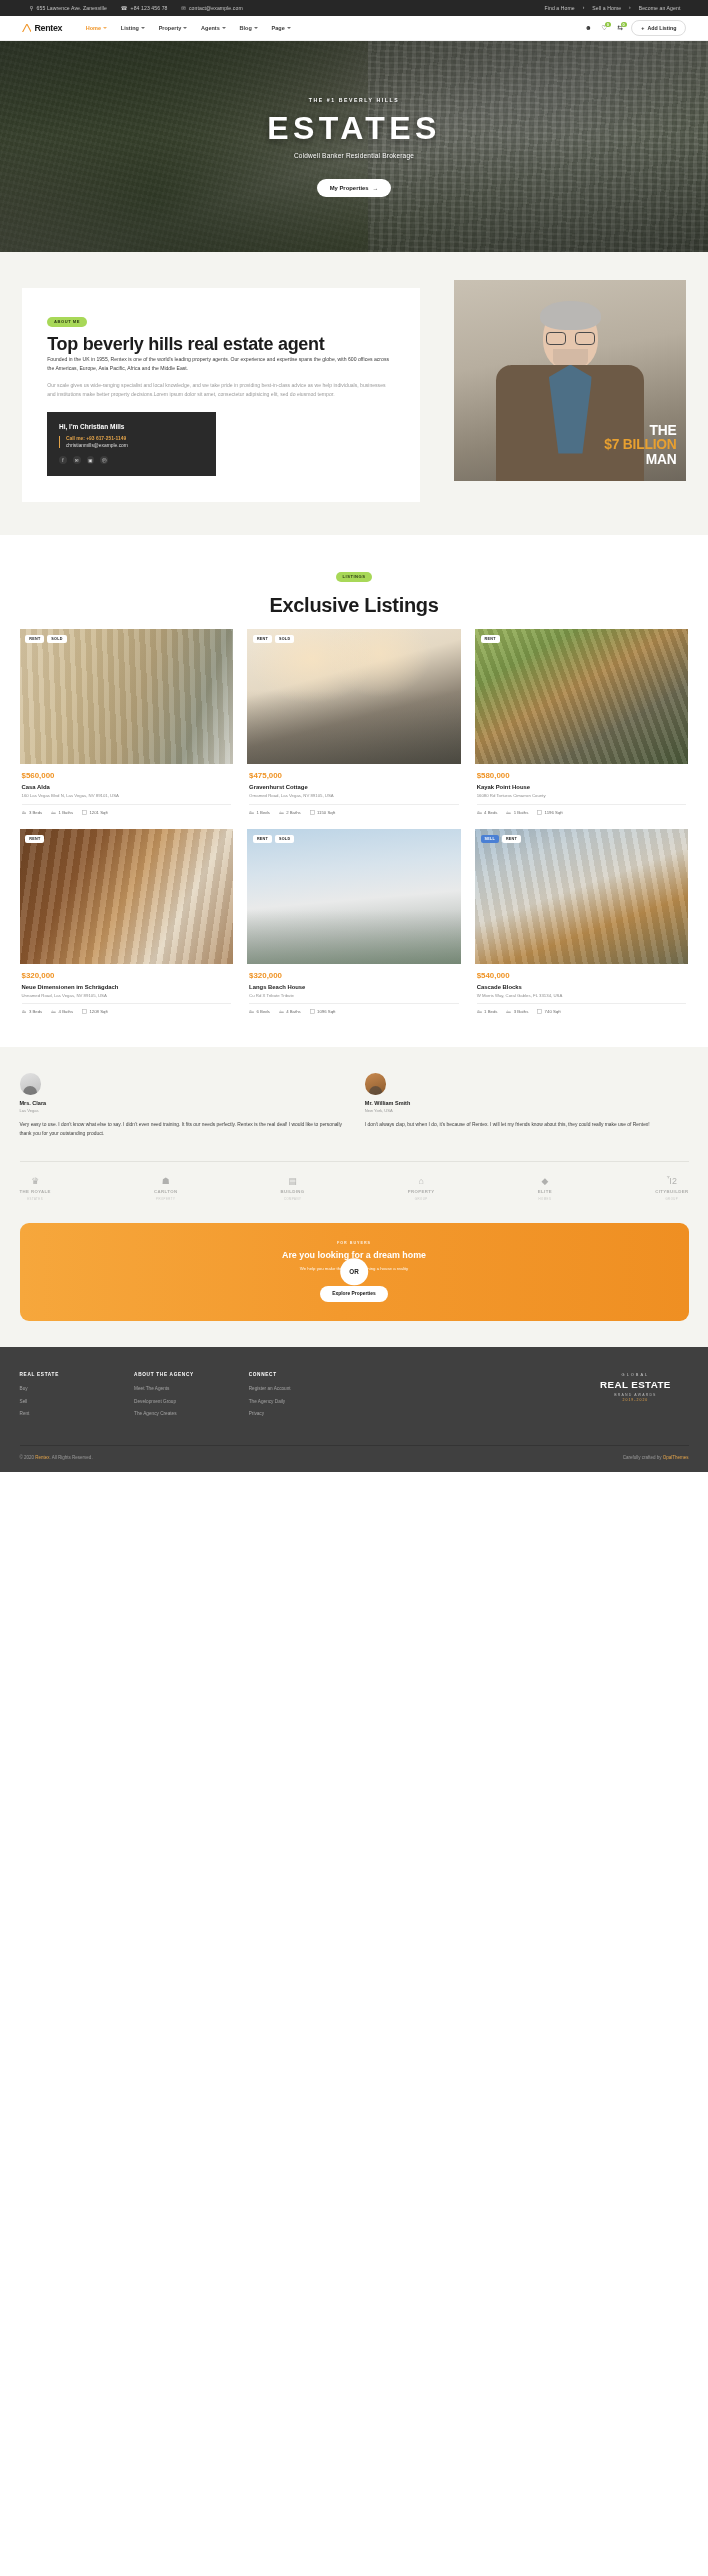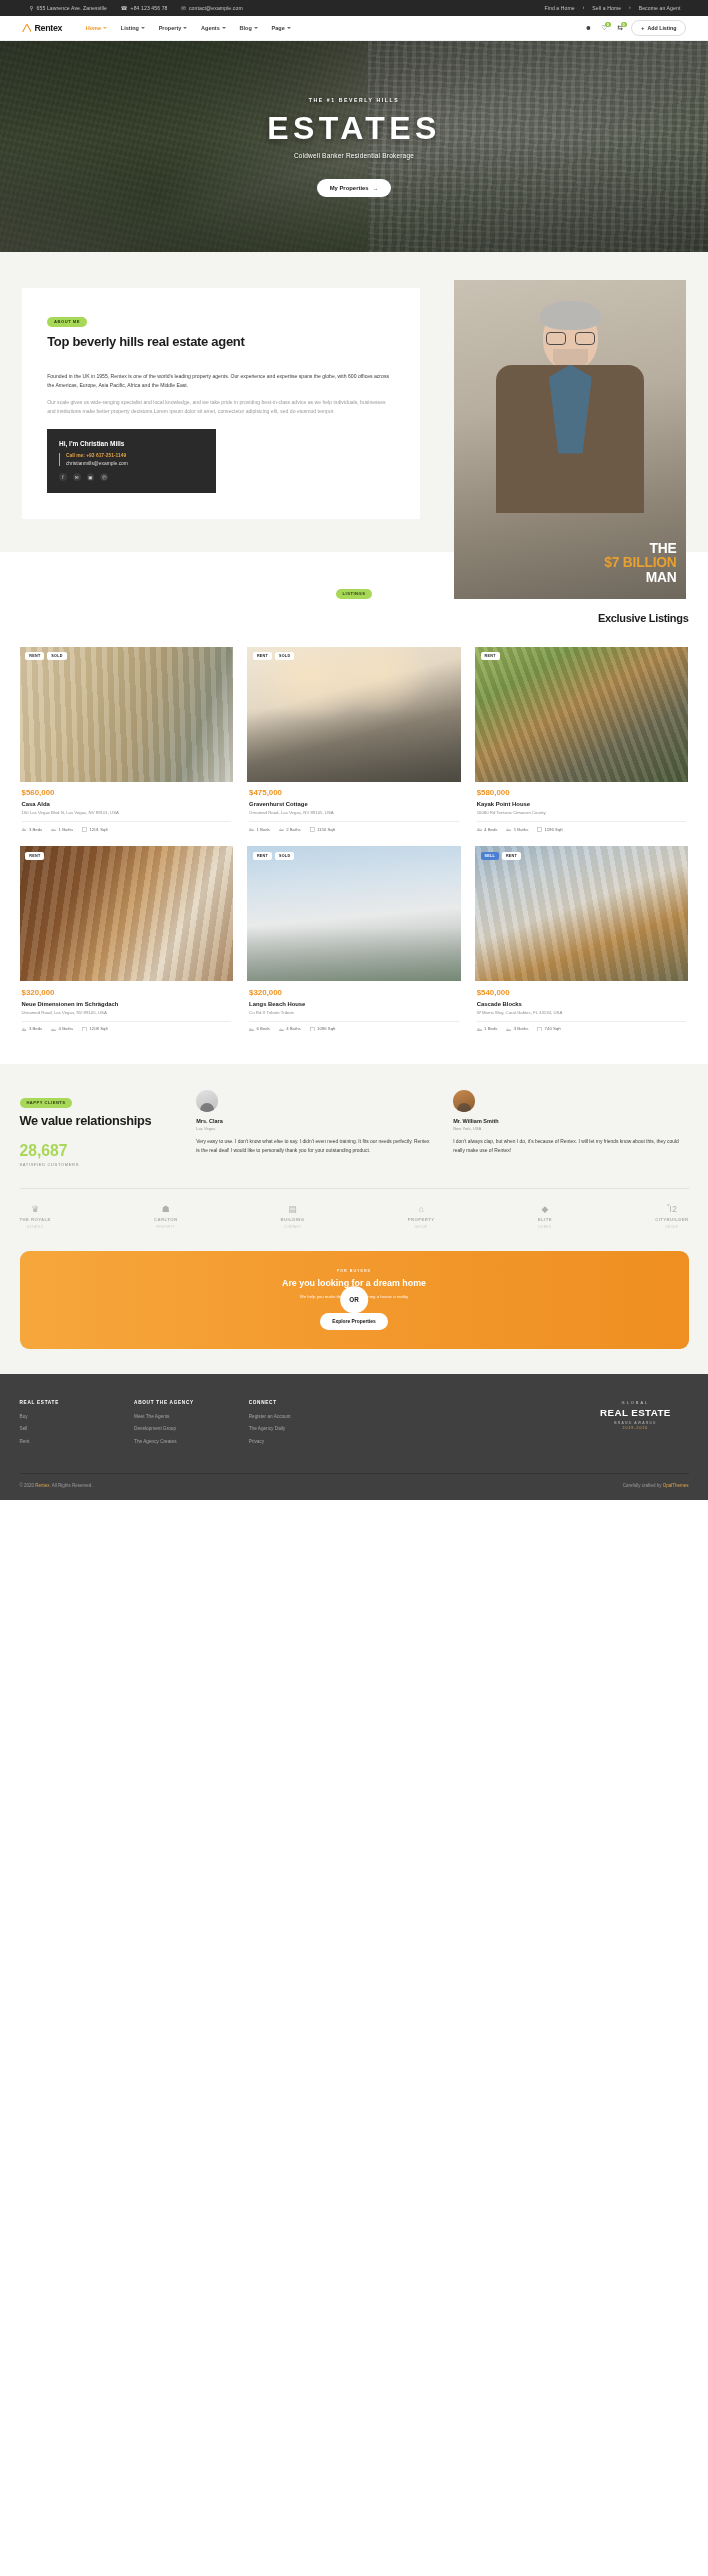--- a/index.html
+++ b/index.html
@@ -88,56 +88,56 @@
   .about-band { background:#f4f4f0; padding:27.6px 0 33px; position:relative; }
   .about-row { display:flex; position:relative; }
   .about-card {
     background:#fff; width:398px; padding:21.6px 25.6px 25.6px; position:relative; z-index:2;
     margin-left:21.6px; margin-top:7.9px;
   }
   .pill {
     display:inline-block; background:#a8d858; color:#2c3b12; font-size:4.1px;
     font-weight:700; letter-spacing:0.5px; padding:2.5px 6.9px; border-radius:5.9px; margin-bottom:6.9px;
   }
-  .about-h { font-size:13px; font-weight:700; line-height:1.18; letter-spacing:-0.3px; margin-bottom:23px; }
+  .about-h { font-size:18px; font-weight:700; line-height:1.18; letter-spacing:-0.3px; margin-bottom:0; }
   .about-p { font-size:5.1px; line-height:1.75; color:#3b3b3b; margin-bottom:7.9px; }
   .about-p.muted { color:#9a9a9a; }
   .contact-card {
     background:#2a2a2a; color:#fff; width:169px; padding:10.8px 11.8px 11.8px;
     margin-top:13.8px; position:relative; z-index:4;
   }
   .cc-h { font-size:6.5px; font-weight:700; margin-bottom:5.9px; }
   .cc-line { border-left:1.2px solid #e2a34a; padding-left:5.9px; margin-bottom:7.9px; }
   .cc-phone { font-size:4.9px; color:#e2a34a; font-weight:600; margin-bottom:2.5px; }
   .cc-mail { font-size:4.9px; color:#ddd; }
   .socials { display:flex; gap:5.9px; }
   .soc { width:7.9px;height:7.9px;border-radius:50%; background:#3b3b3b; color:#ddd;
     display:flex;align-items:center;justify-content:center; font-size:4.5px; }
   .about-photo {
-    position:absolute; right:21.6px; top:0; width:232px; height:319px; z-index:1;
+    position:absolute; right:21.6px; top:0; width:232px; height:201px; z-index:1;
     background:linear-gradient(170deg,#c9c1b3 0%,#b7ae9f 38%,#8e8576 72%,#6e675c 100%);
     overflow:hidden;
   }
   .ap-man { position:absolute; left:50%; transform:translateX(-50%); top:25.6px; }
   .ap-head { width:55px;height:65px;border-radius:50% 50% 45% 45%; background:#e6c7ae; margin:0 auto; position:relative; }
   .ap-hair { position:absolute; top:-4.9px; left:-3px; width:61px;height:29.5px;border-radius:50% 50% 40% 40%; background:#b9b7b4; }
   .ap-glass { position:absolute; top:26.6px; left:3px; width:49px; height:12.8px; }
   .ap-glass i { position:absolute; width:19.7px;height:12.8px;border:1.4px solid #4a4a4a;border-radius:3.9px; }
   .ap-glass i:first-child{left:0}.ap-glass i:last-child{right:0}
   .ap-beard { position:absolute; bottom:2px; left:9.8px; width:35px;height:19.7px;border-radius:0 0 40% 40%; background:#cbb49f; opacity:.7; }
   .ap-body { width:148px; height:148px; background:#6d5a46; border-radius:15.7px 15.7px 0 0; margin:-5.9px auto 0; position:relative; }
   .ap-shirt { position:absolute; top:0; left:50%; transform:translateX(-50%); width:43px;height:89px; background:#4d6f86; clip-path:polygon(50% 0,100% 14%,78% 100%,22% 100%,0 14%); }
   .photo-caption { position:absolute; right:9.8px; bottom:13.8px; text-align:right; line-height:1.04; }
   .pc1 { font-size:13.8px; font-weight:700; color:#fff; letter-spacing:-0.2px; }
   .pc2 { font-size:13.8px; font-weight:700; color:#e8a030; letter-spacing:-0.2px; }
   .pc3 { font-size:13.8px; font-weight:700; color:#fff; letter-spacing:-0.2px; }
 
   
   .listings { padding:29.5px 0 33px; text-align:center; }
-  .sec-h { font-size:11px; font-weight:700; margin-top:5.9px; margin-bottom:23px; letter-spacing:-0.3px;text-align:right; }
+  .sec-h { font-size:20px; font-weight:700; margin-top:5.9px; margin-bottom:12px; letter-spacing:-0.3px; }
   .grid { display:grid; grid-template-columns:1fr 1fr 1fr; gap:13.8px 13.8px; text-align:left; }
   .card { background:#fff; }
   .card-img { height:135px; position:relative; overflow:hidden; }
   .tags { position:absolute; top:5.9px; left:5.9px; display:flex; gap:3px; z-index:3; }
   .tag { background:#fff; color:#222; font-size:3.7px; font-weight:700; padding:2px 3.9px; border-radius:2px; letter-spacing:0.3px; }
   .tag.blue { background:#4a7fd4; color:#fff; }
   .card-body { padding:6.9px 2px 0; }
   .price { color:#ef9324; font-size:7.9px; font-weight:700; margin-bottom:3.9px; }
   .c-name { font-size:5.9px; font-weight:700; margin-bottom:3px; }
   .c-addr { font-size:4.3px; color:#8d8d8d; margin-bottom:5.9px; }
@@ -512,26 +512,20 @@
       </div>
     </div>
   </div>
       </div>
   </div>
 </div>
 
 <div class="value">
   <div class="wrap">
     <div class="value-row">
-      <div class="value-left">
-        <span class="pill">HAPPY CLIENTS</span>
-        <div class="value-h">We value relationships</div>
-        <div class="big-num">28,687</div>
-        <div class="big-lbl">SATISFIED CUSTOMERS</div>
-      </div>
       <div class="testi-col">
         <div class="testi-wrap" id="testi-wrap">
   <div class="testi">
     <div class="avatar av1"></div>
     <div class="t-name">Mrs. Clara</div>
     <div class="t-role">Las Vegas</div>
     <div class="t-text">Very easy to use. I don't know what else to say. I didn't even need training. It fits our needs perfectly. Rentex is the real deal! I would like to personally thank you for your outstanding product.</div>
   </div>
   <div class="testi">
     <div class="avatar av2"></div>

